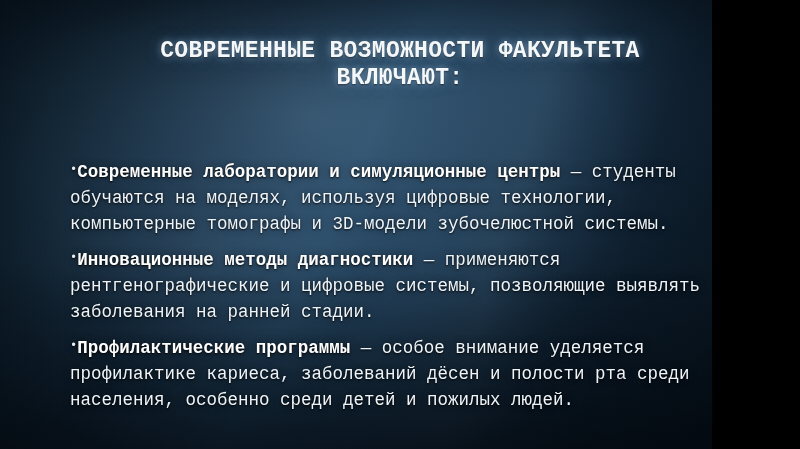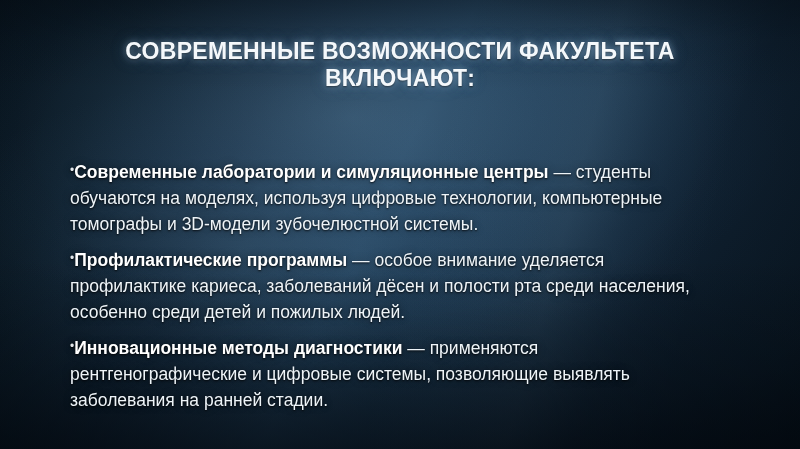--- a/index.html
+++ b/index.html
@@ -3,24 +3,24 @@
 <meta charset="utf-8">
 <title>Презентация — слайд</title>
 <style>
   html, body {
     margin: 0;
     padding: 0;
     background: #000;
   }
   #slide {
     position: relative;
-    width: 800px;
+    width: 712px;
     height: 449px;
     overflow: hidden;
-    font-family: Liberation Sans, sans-serif;
+    font-family: Liberation Mono, monospace;
     
     background-color: #15803d;
   }
 
   
   .bg-layer {
     position: absolute;
     inset: 0;
     pointer-events: none;
   }
@@ -163,22 +163,22 @@
 
     <div class="slide-title">СОВРЕМЕННЫЕ ВОЗМОЖНОСТИ ФАКУЛЬТЕТА ВКЛЮЧАЮТ:</div>
 
     <div class="body-block">
 
       <p class="para">
         <span class="bullet-dot">•</span><span class="lead">Современные лаборатории и симуляционные центры</span><span class="rest"> — студенты обучаются на моделях, используя цифровые технологии, компьютерные томографы и 3D-модели зубочелюстной системы.</span>
       </p>
 
       <p class="para">
-        <span class="bullet-dot">•</span><span class="lead">Профилактические программы</span><span class="rest"> — особое внимание уделяется профилактике кариеса, заболеваний дёсен и полости рта среди населения, особенно среди детей и пожилых людей.</span>
+        <span class="bullet-dot">•</span><span class="lead">Инновационные методы диагностики</span><span class="rest"> — применяются рентгенографические и цифровые системы, позволяющие выявлять заболевания на ранней стадии.</span>
       </p>
 
       <p class="para">
-        <span class="bullet-dot">•</span><span class="lead">Инновационные методы диагностики</span><span class="rest"> — применяются рентгенографические и цифровые системы, позволяющие выявлять заболевания на ранней стадии.</span>
+        <span class="bullet-dot">•</span><span class="lead">Профилактические программы</span><span class="rest"> — особое внимание уделяется профилактике кариеса, заболеваний дёсен и полости рта среди населения, особенно среди детей и пожилых людей.</span>
       </p>
 
     </div>
   </div>
 </div>
 
 </body></html>

